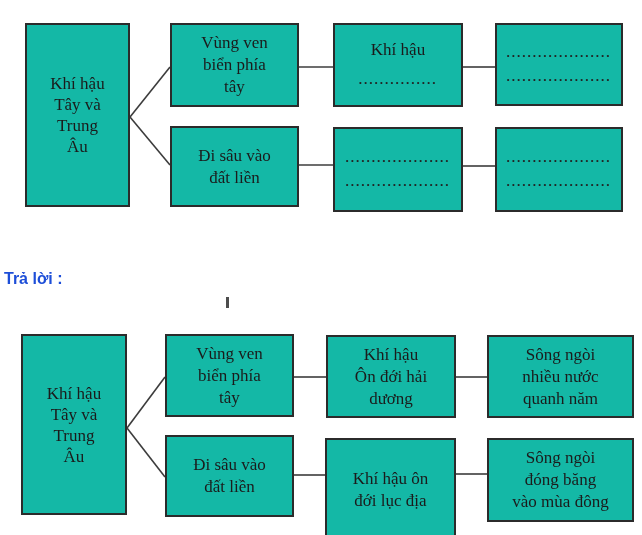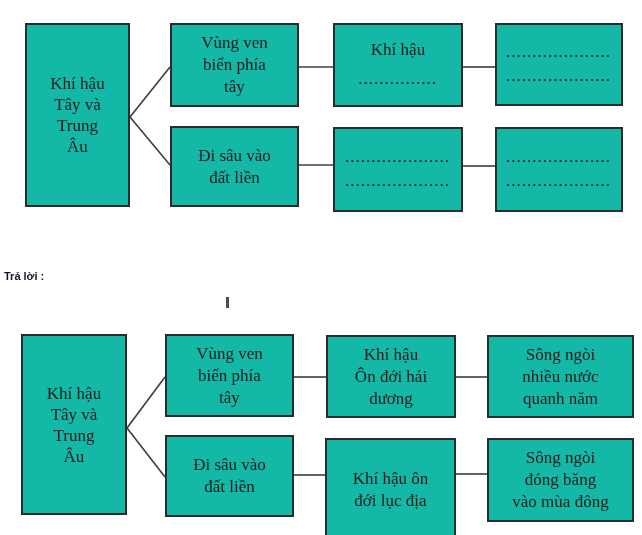--- a/index.html
+++ b/index.html
@@ -56,22 +56,22 @@
   .a-b1b  { left: 165px; top: 435px; width: 129px; height: 82px; }
   .a-b2a  { left: 326px; top: 335px; width: 130px; height: 83px; }
   .a-b2b  { left: 325px; top: 438px; width: 131px; height: 104px; }
   .a-b3a  { left: 487px; top: 335px; width: 147px; height: 83px; }
   .a-b3b  { left: 487px; top: 438px; width: 147px; height: 84px; }
   .answer-label {
     position: absolute;
     left: 4px; top: 270px;
     font-family: "Liberation Sans", "DejaVu Sans", sans-serif;
     font-weight: 700;
-    font-size: 11px;
-    color: #0f172a;
+    font-size: 16px;
+    color: #1d4ed8;
   }
   .caret-mark {
     position: absolute;
     left: 226px; top: 297px;
     width: 3px; height: 11px;
     background: #4d4d4d;
   }
 </style>
 </head>
 <body>

